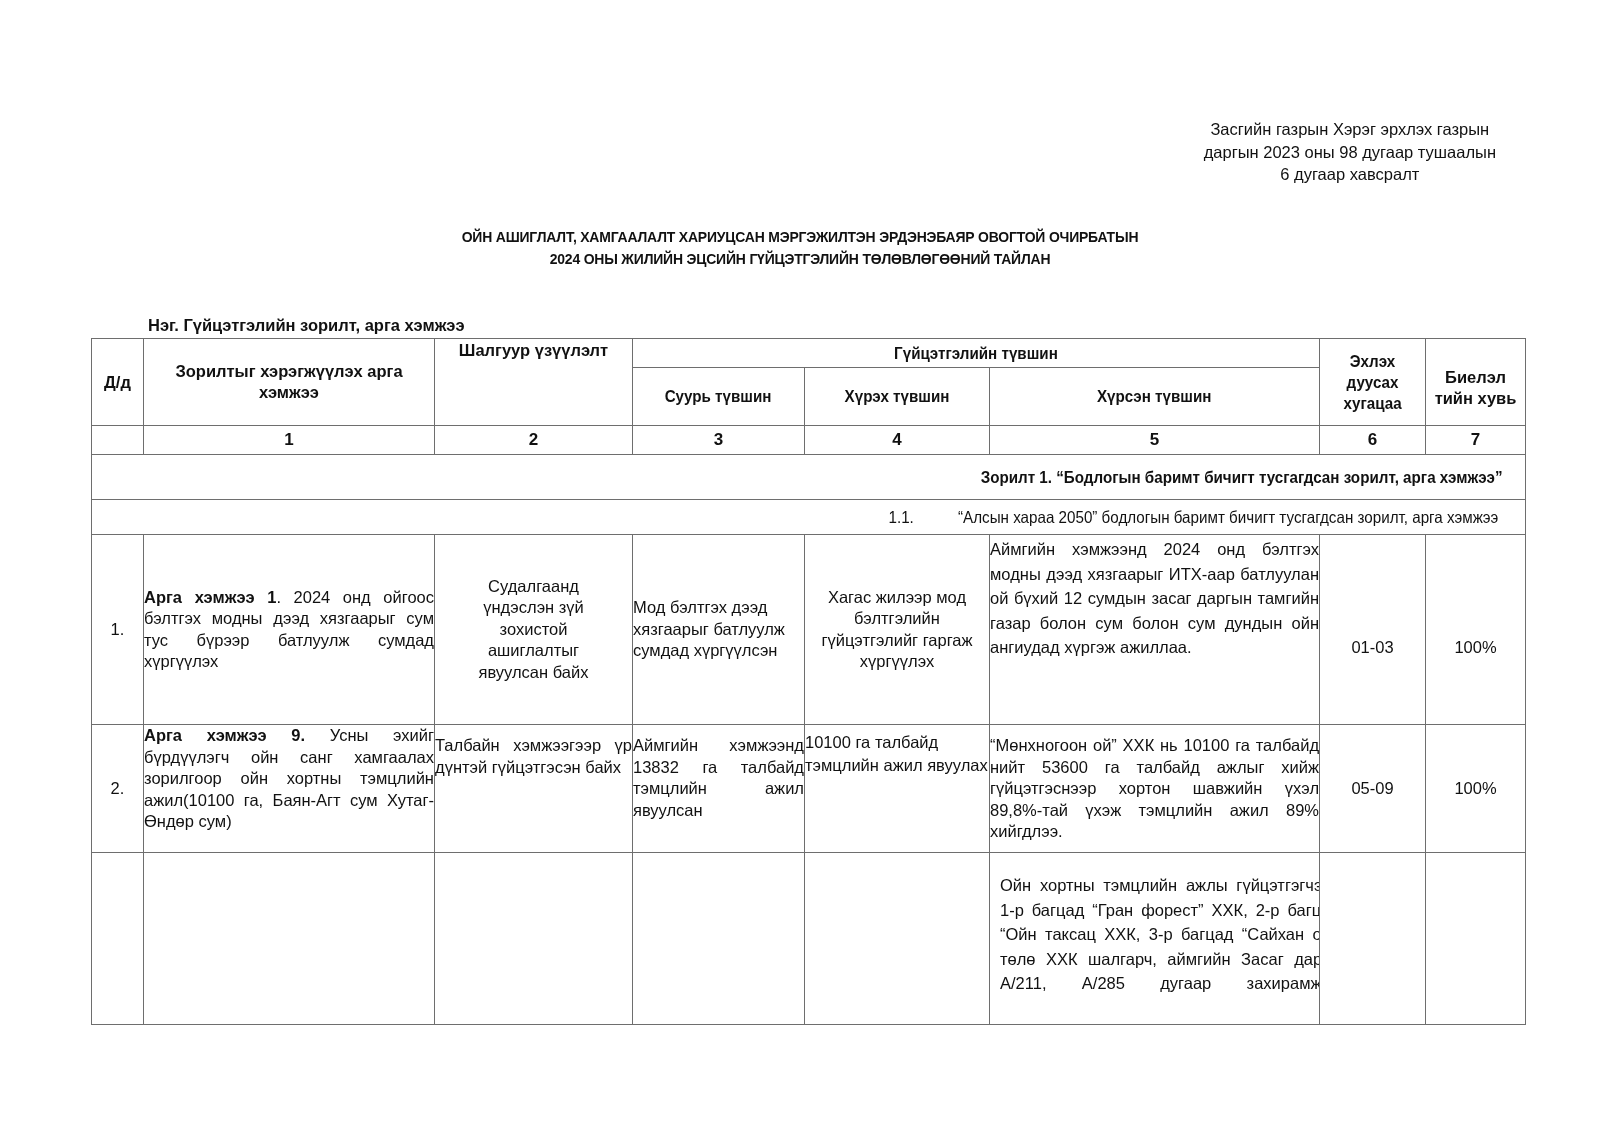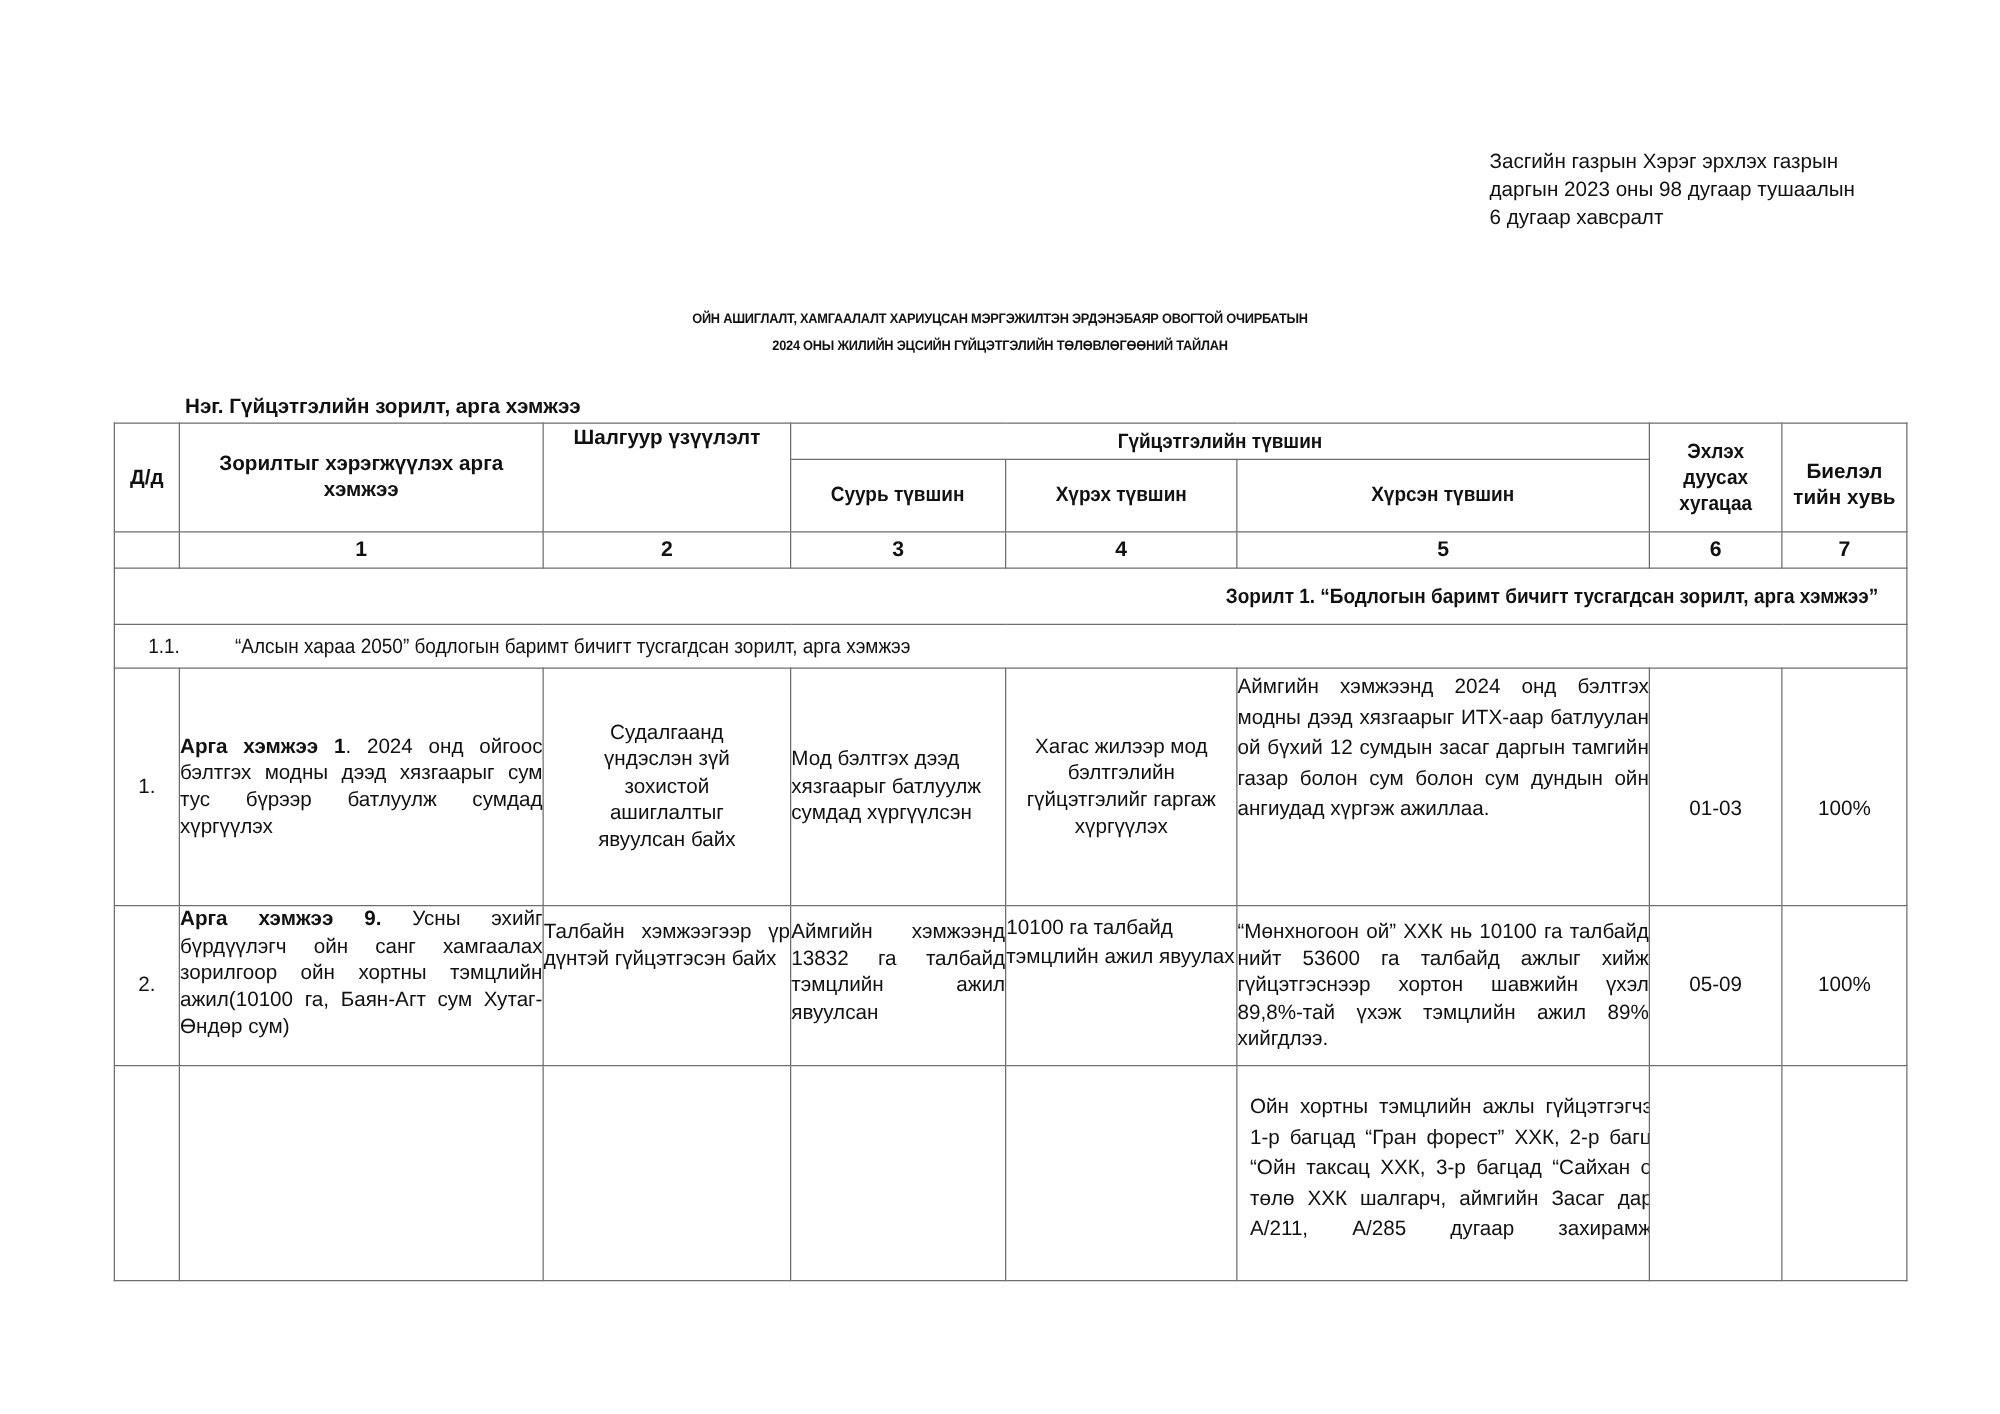--- a/index.html
+++ b/index.html
@@ -1,46 +1,46 @@
 <!DOCTYPE html>
 <html><head>
   <meta charset="utf-8">
   <style>
     html, body { margin: 0; padding: 0; background: #ffffff; }
     body {
       width: 1600px; height: 1131px; position: relative; overflow: hidden;
       font-family: "Liberation Sans", sans-serif; color: #111111;
     }
     .appendix {
-      position: absolute; right: 116px; top: 118px; text-align: left;
+      position: absolute; right: 104px; top: 118px; text-align: center;
       font-size: 16.5px; line-height: 22.5px;
     }
     .title {
-      position: absolute; left: 0; width: 1600px; top: 244px; text-align: center;
-      font-weight: bold; font-size: 11px; line-height: 22px;
+      position: absolute; left: 0; width: 1600px; top: 226px; text-align: center;
+      font-weight: bold; font-size: 15px; line-height: 22px;
       font-family: "Liberation Sans", sans-serif; letter-spacing: -0.2px;
     }
     .title .line { display: block; transform: scaleX(0.93); }
     .section-heading {
       position: absolute; left: 148px; top: 316px; font-weight: bold; font-size: 16.5px;
     }
     table.plan {
       position: absolute; left: 91px; top: 338px;
       border-collapse: collapse; table-layout: fixed;
       width: 1434px;
       font-size: 16.5px;
     }
     table.plan td, table.plan th {
       border: 1.5px solid #6e6e6e; padding: 0; vertical-align: middle;
     }
     th { font-weight: bold; text-align: center; }
     .hdr-cond { transform: scaleX(0.92); display: inline-block; }
     .num-row td { text-align: center; font-weight: bold; height: 28px; font-size: 17px; }
     .goal-row td { height: 44px; text-align: right; font-weight: bold; vertical-align: top; padding-top: 4px; }
-    .sub-row td { height: 34px; text-align: left; vertical-align: top; }
+    .sub-row td { height: 34px; text-align: right; vertical-align: top; }
     .sub-num { display: inline-block; margin-right: 48px; }
     .cell { padding: 4px 10px; line-height: 21.5px; }
     .just { text-align: justify; text-align-last: left; }
     .center { text-align: center; }
     .clip-text {
       width: 340px; white-space: normal; text-align: justify; text-align-last: justify;
       line-height: 24.5px;
     }
   </style>
 </head>

